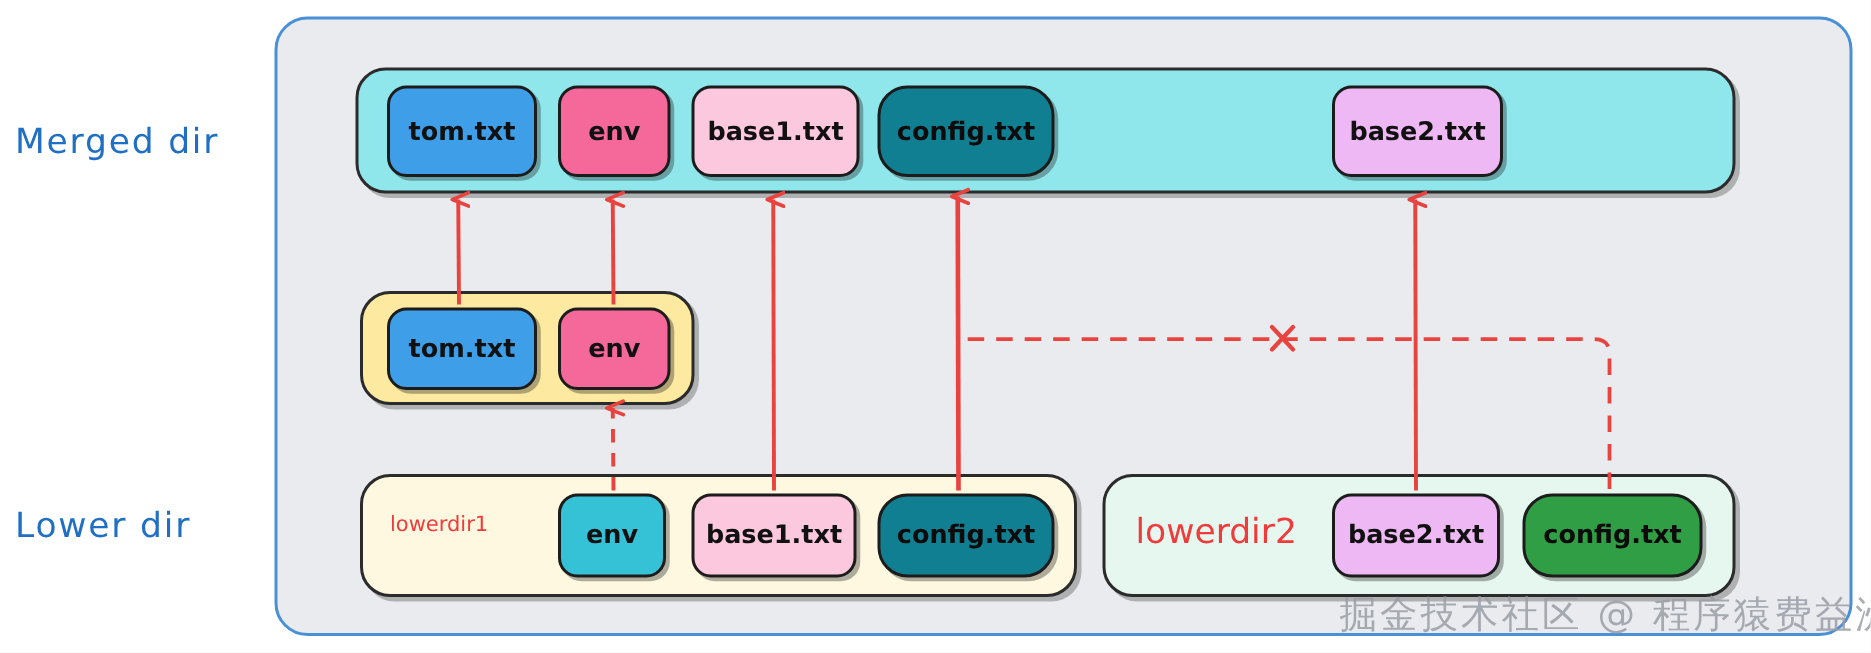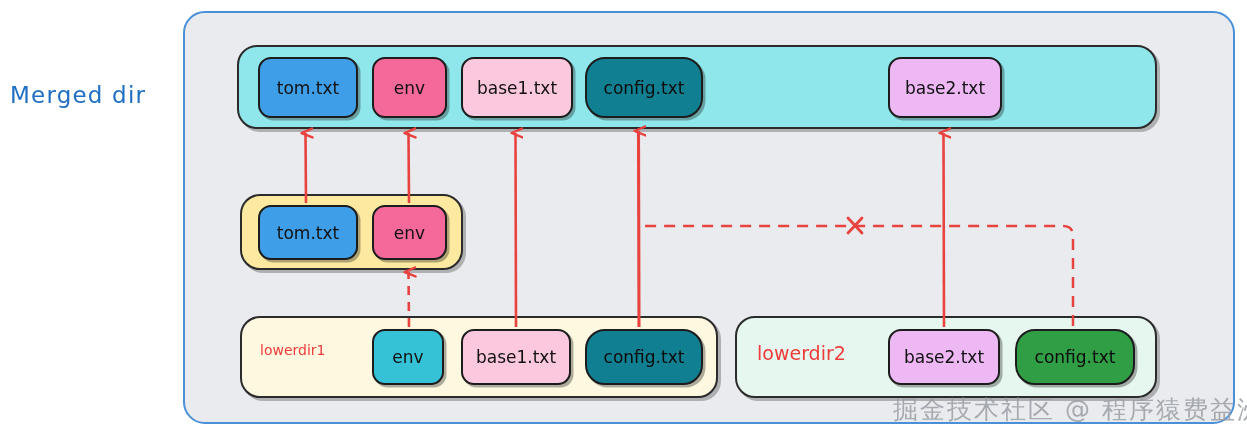--- a/index.html
+++ b/index.html
@@ -35,20 +35,21 @@
   #band-lower2{left:735px;top:316px;width:422px;height:82px;background:#e6f7ef;}
 
   
   .fbox{
     position:absolute;box-sizing:border-box;
     border:2.5px solid #1c1c1c;border-radius:13px;
     display:flex;align-items:center;justify-content:center;
     color:#111;font-size:17px;white-space:nowrap;
     box-shadow:2.5px 2.5px 0 rgba(30,30,30,.35);
     font-family:"DejaVu Sans","Liberation Sans",sans-serif;
+    font-weight:bold;
   }
   .fbox.dark{color:#0b0b0b;border-radius:20px;}
 
   
   #m-tom   {left:258px;top:57px;width:100px;height:61px;background:#3f9ee8;}
   #m-env   {left:372px;top:57px;width:75px;height:61px;background:#f4699a;}
   #m-base1 {left:461px;top:57px;width:112px;height:61px;background:#fcc8dd;}
   #m-config{left:585px;top:57px;width:118px;height:61px;background:#117f92;color:#0c0c0c;}
   #m-base2 {left:888px;top:57px;width:114px;height:61px;background:#eeb8f5;}
 
@@ -57,41 +58,42 @@
   #u-env{left:372px;top:205px;width:75px;height:55px;background:#f4699a;}
 
   
   #l1-label{position:absolute;left:260px;top:342px;color:#ef3b3b;font-size:14px;white-space:nowrap;
             font-family:"DejaVu Sans","Liberation Sans",sans-serif;}
   #l1-env   {left:372px;top:329px;width:72px;height:56px;background:#35c2d6;}
   #l1-base1 {left:461px;top:329px;width:110px;height:56px;background:#fcc8dd;}
   #l1-config{left:585px;top:329px;width:118px;height:56px;background:#117f92;}
 
   
-  #l2-label{position:absolute;left:757px;top:342px;color:#ef3b3b;font-size:19px;white-space:nowrap;
+  #l2-label{position:absolute;left:757px;top:342px;color:#ef3b3b;font-size:23px;white-space:nowrap;
             font-family:"DejaVu Sans","Liberation Sans",sans-serif;}
   #l2-base2 {left:888px;top:329px;width:112px;height:56px;background:#eeb8f5;}
   #l2-config{left:1015px;top:329px;width:120px;height:56px;background:#2f9e44;}
 
   
   #arrows{position:absolute;left:0;top:0;width:1247px;height:435px;pointer-events:none;}
 
   
   #watermark{
     position:absolute;left:893px;top:393px;font-size:25px;color:#9a9ea6;
     opacity:.85;white-space:nowrap;letter-spacing:2px;
     font-family:"DejaVu Sans","Liberation Sans",sans-serif;
   }
 </style>
 </head>
 <body>
 
 <div id="stage">
 
   <div class="row-label" id="lbl-merged">Merged dir</div>
+  <div class="row-label" id="lbl-lower">Lower dir</div>
 
   <div id="outer"></div>
 
   <div class="band" id="band-merged"></div>
   <div class="band" id="band-upper"></div>
   <div class="band" id="band-lower1"></div>
   <div class="band" id="band-lower2"></div>
 
   <div class="fbox" id="m-tom">tom.txt</div>
   <div class="fbox" id="m-env">env</div>

